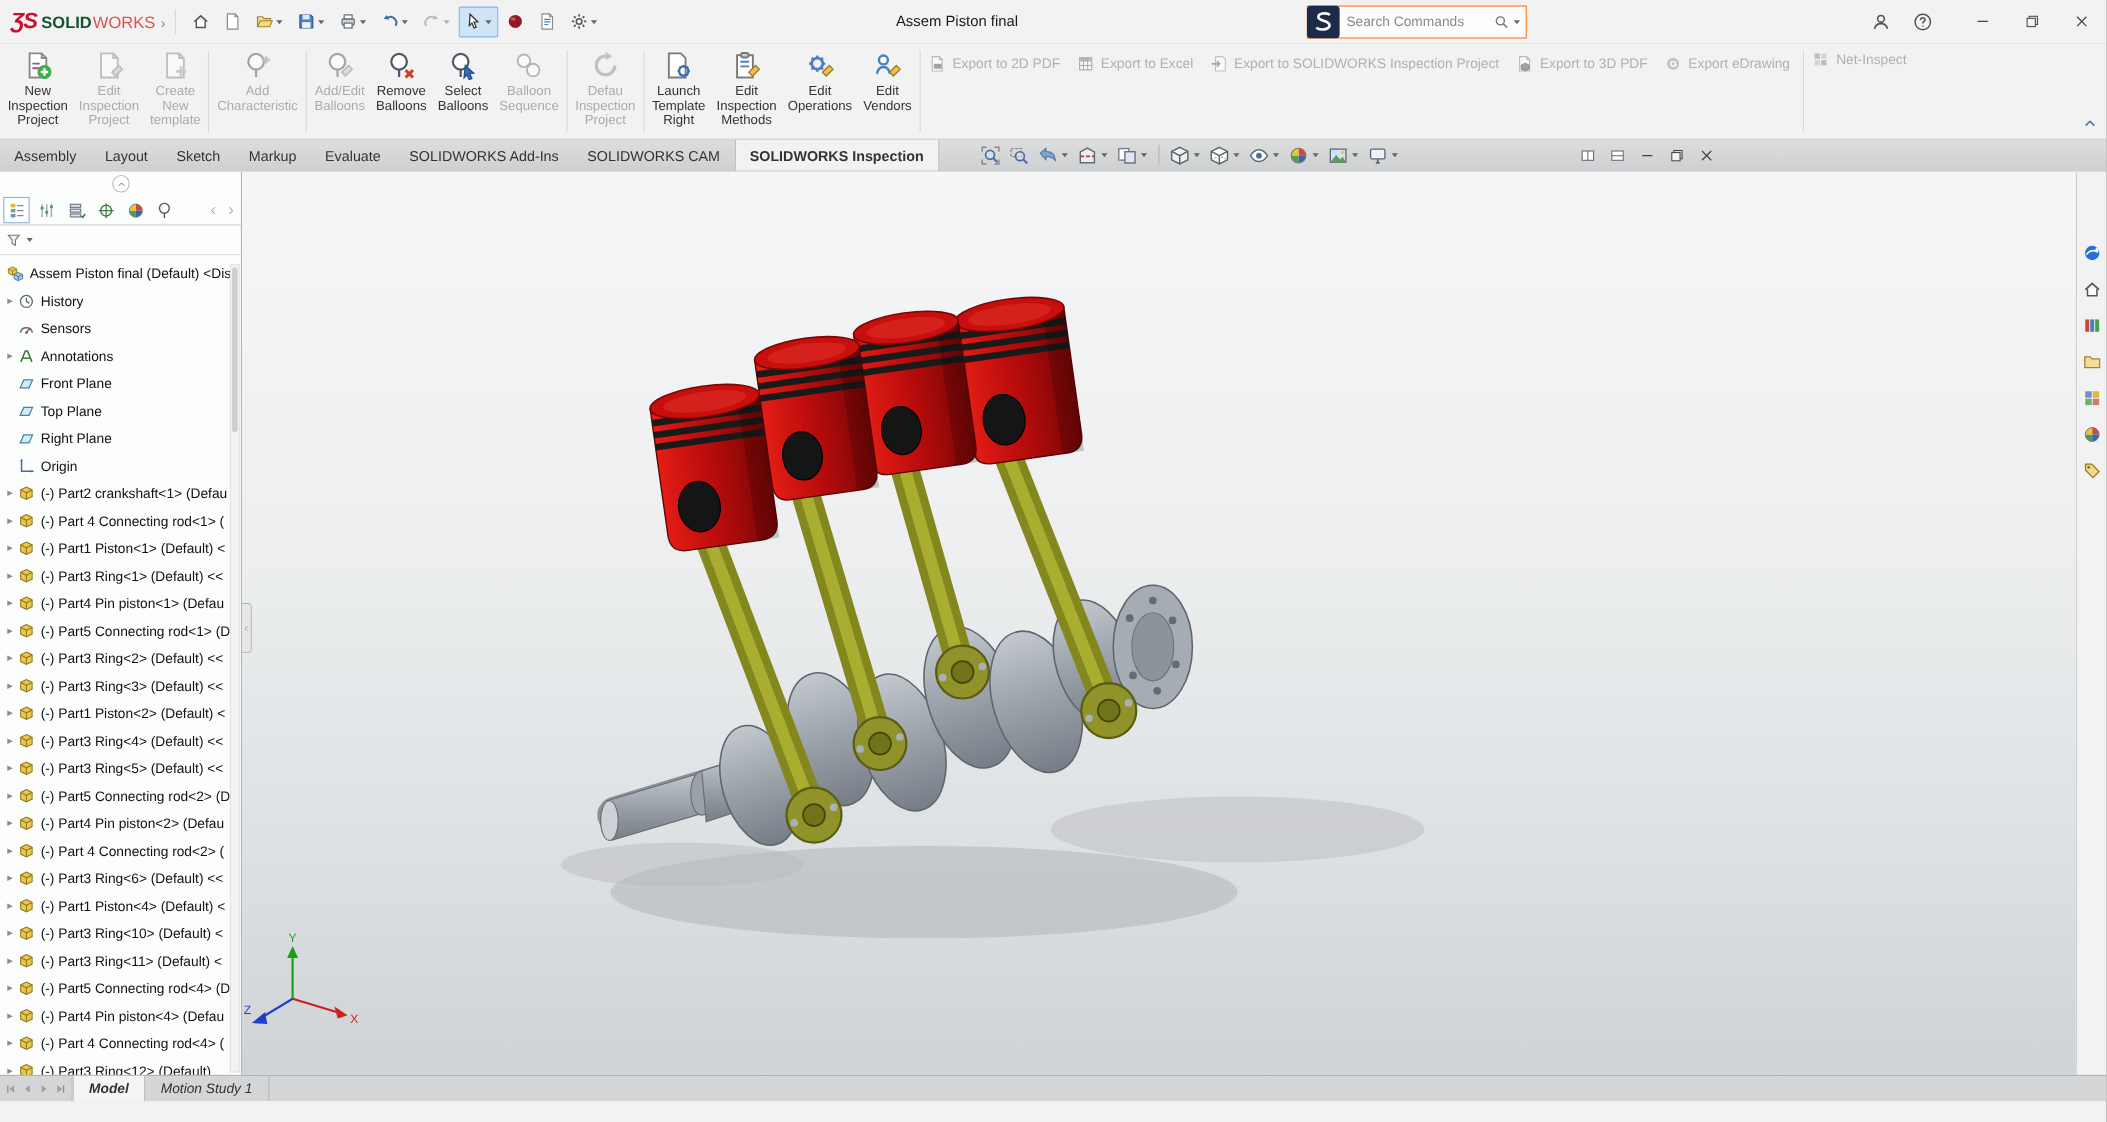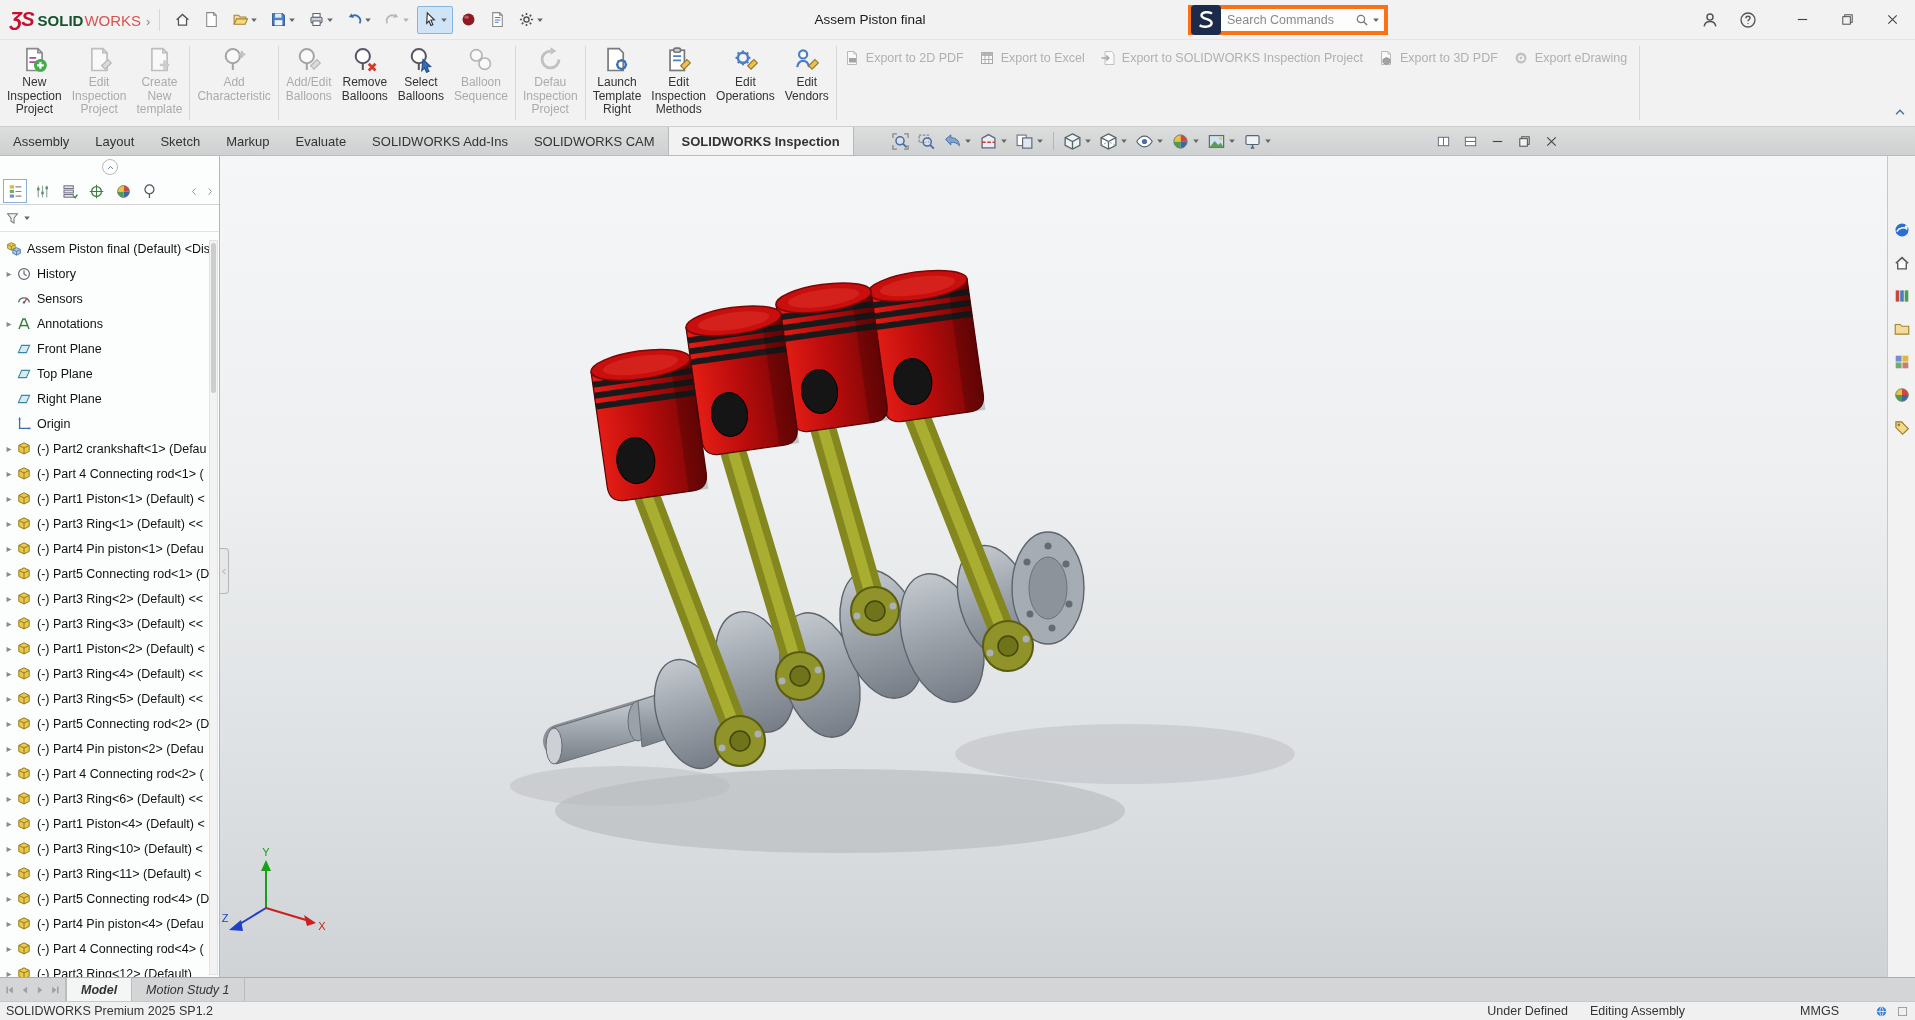--- a/index.html
+++ b/index.html
@@ -19,21 +19,21 @@
   .logo-solid{color:#14532d;font-weight:bold;font-size:15px;}
   .logo-works{color:#d9534f;font-weight:normal;font-size:15px;}
   .logo-caret{color:#888;font-size:13px;margin-left:4px;}
   .tb-sep{width:1px;height:22px;background:#d7d7d7;margin:0 9px;flex:none;}
   .qat{display:flex;align-items:center;gap:2px;flex:none;}
   .qatbtn{display:flex;align-items:center;height:28px;padding:0 4px;border:1px solid transparent;border-radius:2px;}
   .qatbtn .icn svg{width:17px;height:17px;}
   .qatbtn.pressed{background:#cfe4f7;border-color:#84b6e0;}
   .qatbtn.disabled{opacity:.45;filter:grayscale(.8);}
   .tb-title{position:absolute;left:620px;width:500px;text-align:center;font-size:13.5px;color:#1a1a1a;pointer-events:none;}
-  .search-box{margin-left:auto;margin-right:307px;display:flex;align-items:center;height:30px;width:200px;background:#fdfdfd;border:4px solid #f97316;flex:none;}
+  .search-box{margin-left:auto;margin-right:307px;display:flex;align-items:center;height:30px;width:200px;background:#fdfdfd;border:1px solid #f97316;flex:none;}
   .search-logo{width:30px;height:30px;margin:-1px 0 -1px -1px;flex:none;}
   .search-logo svg{width:30px;height:30px;}
   .search-box input{flex:1;min-width:0;border:none;outline:none;background:transparent;font:inherit;font-size:12.5px;color:#555;padding:0 6px;}
   .search-box input::placeholder{color:#8a8a8a;}
   .search-box .icn svg{width:14px;height:14px;}
   .search-box .caret{margin:0 4px 0 3px;}
   .tb-round{width:30px;height:30px;display:flex;align-items:center;justify-content:center;flex:none;}
   .tb-round svg{width:18px;height:18px;}
   .help-gap{margin-left:8px;}
   .win-group{margin-left:17px;display:flex;flex:none;}
@@ -555,20 +555,33 @@
                 <circle cx="8" cy="8" r="5.5" fill="#e8913a"></circle>
                 <circle cx="8" cy="8" r="2.2" fill="none" stroke="#fff" stroke-width="1.3"></circle>
                 <path d="M8 10.2 C9.8 10.2 10.6 9.4 10.8 8" fill="none" stroke="#fff" stroke-width="1.3"></path>
               </svg>
             </span>
             <span>Export eDrawing</span>
           </button>
         </div>
     </div>
     <div class="rsep"></div>
+    <div class="xcol">
+      <button class="xbtn disabled">
+        <span class="icn">
+            <svg viewBox="0 0 16 16" aria-hidden="true">
+              <rect x="2.6" y="2.6" width="4.8" height="4.8" fill="#8a9199"></rect>
+              <rect x="8.6" y="2.6" width="4.8" height="4.8" fill="#b6bcc3"></rect>
+              <rect x="2.6" y="8.6" width="4.8" height="4.8" fill="#b6bcc3"></rect>
+              <rect x="8.6" y="8.6" width="4.8" height="4.8" fill="#8a9199"></rect>
+            </svg>
+          </span>
+        <span>Net-Inspect</span>
+      </button>
+    </div>
     <button class="ribbon-collapse"><span class="icn">
           <svg viewBox="0 0 16 16" aria-hidden="true">
             <path d="M3.5 10.5 L8 6 L12.5 10.5" fill="none" stroke="#4a6f9a" stroke-width="1.6"></path>
           </svg>
         </span></button>
   </div>
 
   <nav class="tabrow">
     <div class="ctabs" id="ctabs">
         <div class="ctab">
@@ -1433,32 +1446,13 @@
     <div class="btabs" id="btabs">
         <div class="btab active">
           <span>Model</span>
         </div>
         <div class="btab">
           <span>Motion Study 1</span>
         </div>
       </div>
   </div>
 
-  <footer class="statusbar">
-    <span class="sb-left">SOLIDWORKS Premium 2025 SP1.2</span>
-    <div class="sb-right">
-      <span class="sb-ud">Under Defined</span>
-      <span class="sb-ea">Editing Assembly</span>
-      <span class="sb-units">MMGS</span>
-      <span class="icn">
-          <svg viewBox="0 0 16 16" aria-hidden="true">
-            <circle cx="8" cy="8" r="5.8" fill="#3a7fd0"></circle>
-            <path d="M2.2 8 H13.8 M8 2.2 C5.4 5 5.4 11 8 13.8 C10.6 11 10.6 5 8 2.2" fill="none" stroke="#fff" stroke-width="0.9"></path>
-          </svg>
-        </span>
-      <span class="icn">
-          <svg viewBox="0 0 16 16" aria-hidden="true">
-            <rect x="3" y="3" width="10" height="10" fill="none" stroke="#999" stroke-width="1.1"></rect>
-          </svg>
-        </span>
-    </div>
-  </footer>
 </div>
 
 </body></html>

